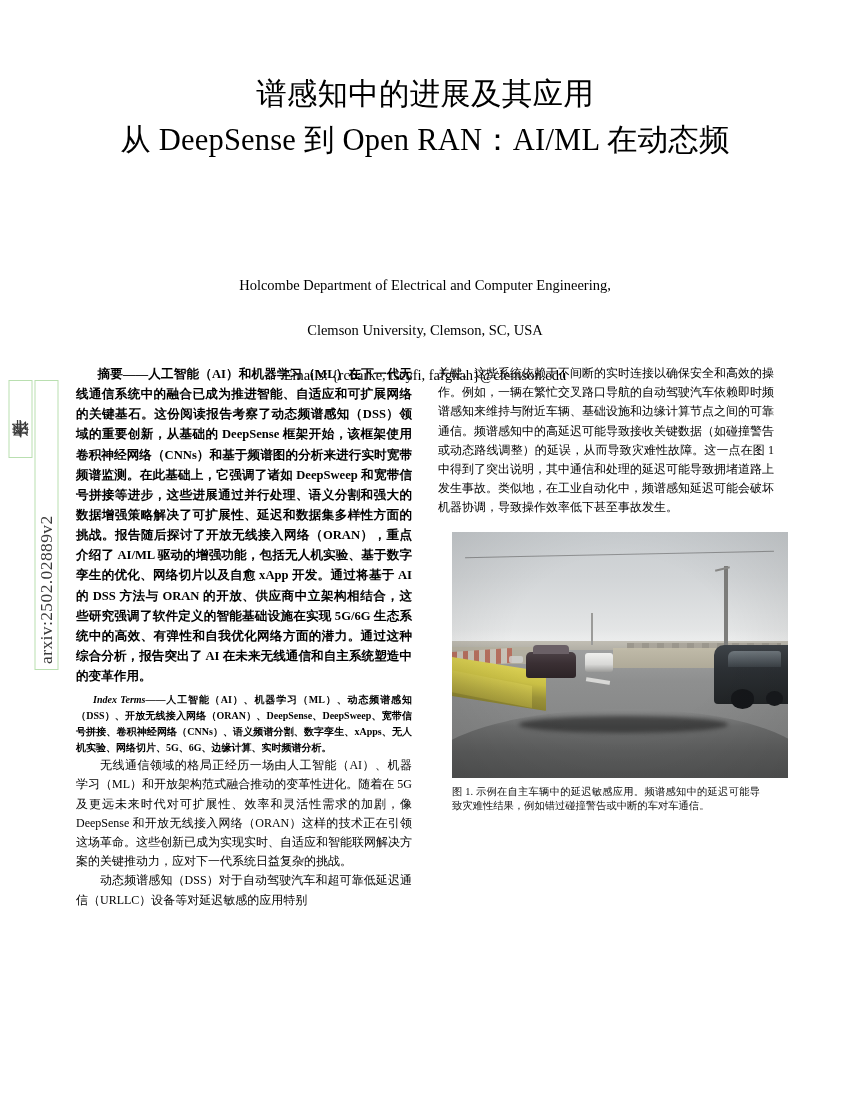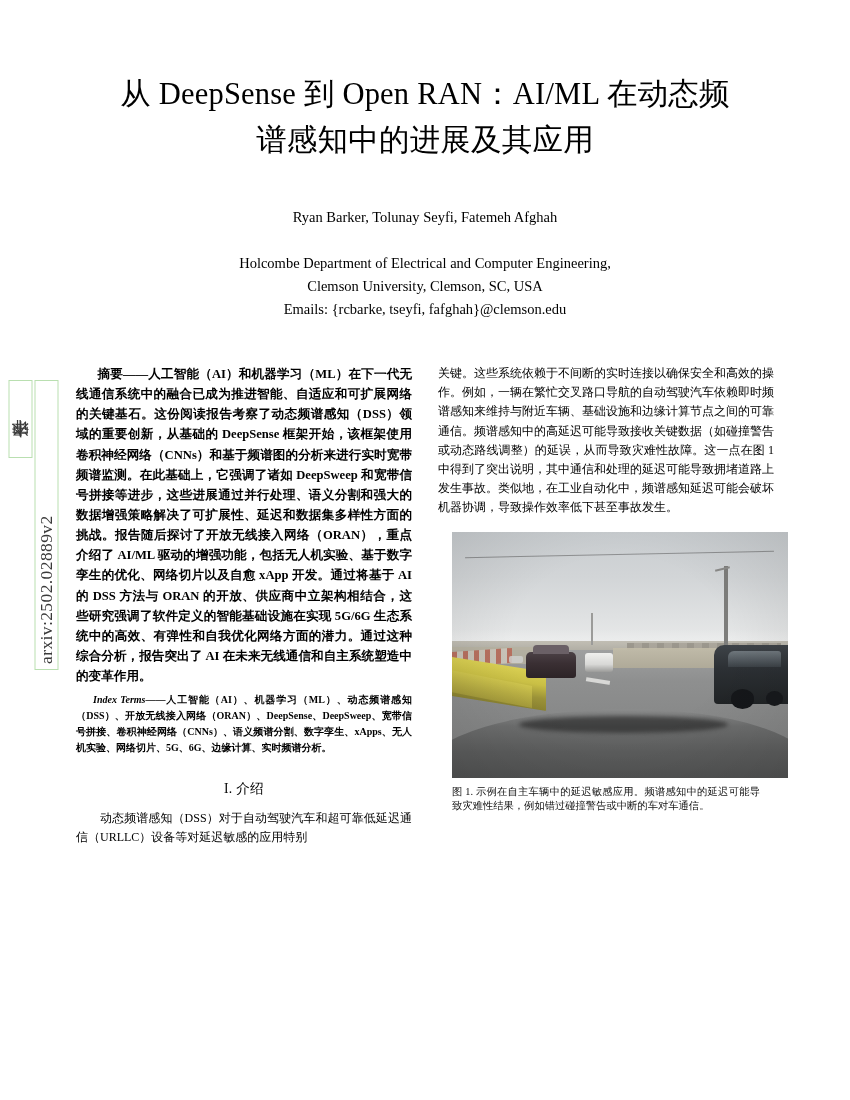--- a/index.html
+++ b/index.html
@@ -77,21 +77,21 @@
 
   .affiliation {
     position: absolute;
     left: 95px;
     top: 252px;
     width: 660px;
     text-align: center;
     font-size: 14.5px;
     line-height: 1.58;
   }
-  .affiliation div { white-space: nowrap; }
+  .affiliation div { white-space: nowrap; margin-top: 22px; }
 
   
   .col {
     position: absolute;
     top: 364px;
     width: 336px;
     font-size: 13.2px;
     line-height: 1.58;
     text-align: justify;
     text-justify: inter-character;
@@ -133,21 +133,21 @@
   .section-head .num { font-variant: small-caps; }
 
   .body-p {
     margin: 0 0 0 0;
     text-indent: 2em;
     font-size: 12px;
     line-height: 1.60;
     text-align: justify;
     text-justify: inter-character;
   }
-  .body-p + .body-p { margin-top: 8px; }
+  .body-p + .body-p { margin-top: 0; }
 
   
   .figure {
     margin: 0;
     padding: 14px;
   }
   .fig-img {
     position: relative;
     width: 336px;
     height: 246px;
@@ -296,43 +296,39 @@
 <body>
 
 <div class="page">
 
   <div class="arxiv-stamp">
     <div class="arxiv-box arxiv-id">arxiv:2502.02889v2</div>
     <div class="arxiv-box arxiv-tag">中译本</div>
   </div>
 
   <div class="title">
+    <div>谱感知中的进展及其应用</div>
     <div>从 DeepSense 到 Open RAN：AI/ML 在动态频</div>
-    <div>谱感知中的进展及其应用</div>
-  </div>
-
-  <div class="authors">Ryan Barker, Tolunay Seyfi, Fatemeh Afghah</div>
+  </div>
+
 
   <div class="affiliation">
     <div>Holcombe Department of Electrical and Computer Engineering,</div>
     <div>Clemson University, Clemson, SC, USA</div>
     <div>Emails: {rcbarke, tseyfi, fafghah}@clemson.edu</div>
   </div>
 
   <div class="col col-left">
 
     <p class="abstract"><span class="lead">摘要——</span><span>人工智能（AI）和机器学习（ML）在下一代无线通信系统中的融合已成为推进智能、自适应和可扩展网络的关键基石。这份阅读报告考察了动态频谱感知（DSS）领域的重要创新，从基础的 DeepSense 框架开始，该框架使用卷积神经网络（CNNs）和基于频谱图的分析来进行实时宽带频谱监测。在此基础上，它强调了诸如 DeepSweep 和宽带信号拼接等进步，这些进展通过并行处理、语义分割和强大的数据增强策略解决了可扩展性、延迟和数据集多样性方面的挑战。报告随后探讨了开放无线接入网络（ORAN），重点介绍了 AI/ML 驱动的增强功能，包括无人机实验、基于数字孪生的优化、网络切片以及自愈 xApp 开发。通过将基于 AI 的 DSS 方法与 ORAN 的开放、供应商中立架构相结合，这些研究强调了软件定义的智能基础设施在实现 5G/6G 生态系统中的高效、有弹性和自我优化网络方面的潜力。通过这种综合分析，报告突出了 AI 在未来无线通信和自主系统塑造中的变革作用。</span></p>
 
     <p class="index-terms"><span class="it-label">Index Terms</span><span>——</span><span>人工智能（AI）、机器学习（ML）、动态频谱感知（DSS）、开放无线接入网络（ORAN）、DeepSense、DeepSweep、宽带信号拼接、卷积神经网络（CNNs）、语义频谱分割、数字孪生、xApps、无人机实验、网络切片、5G、6G、边缘计算、实时频谱分析。</span></p>
 
-    <div class="section-head">
-      <span class="num">I.</span>
-      <span>介绍</span>
-    </div>
-
+
+    <p class="body-p">无线通信领域的格局正经历一场由人工智能（AI）、机器学习（ML）和开放架构范式融合推动的变革性进化。随着在 5G 及更远未来时代对可扩展性、效率和灵活性需求的加剧，像 DeepSense 和开放无线接入网络（ORAN）这样的技术正在引领这场革命。这些创新已成为实现实时、自适应和智能联网解决方案的关键推动力，应对下一代系统日益复杂的挑战。</p>
     <p class="body-p">动态频谱感知（DSS）对于自动驾驶汽车和超可靠低延迟通信（URLLC）设备等对延迟敏感的应用特别</p>
   </div>
 
   <div class="col col-right">
 
     <p class="body-p" style="text-indent:0">关键。这些系统依赖于不间断的实时连接以确保安全和高效的操作。例如，一辆在繁忙交叉路口导航的自动驾驶汽车依赖即时频谱感知来维持与附近车辆、基础设施和边缘计算节点之间的可靠通信。频谱感知中的高延迟可能导致接收关键数据（如碰撞警告或动态路线调整）的延误，从而导致灾难性故障。这一点在图 1中得到了突出说明，其中通信和处理的延迟可能导致拥堵道路上发生事故。类似地，在工业自动化中，频谱感知延迟可能会破坏机器协调，导致操作效率低下甚至事故发生。</p>
 
     <figure class="figure">
       <div class="fig-img">
         <div class="sky"></div>

